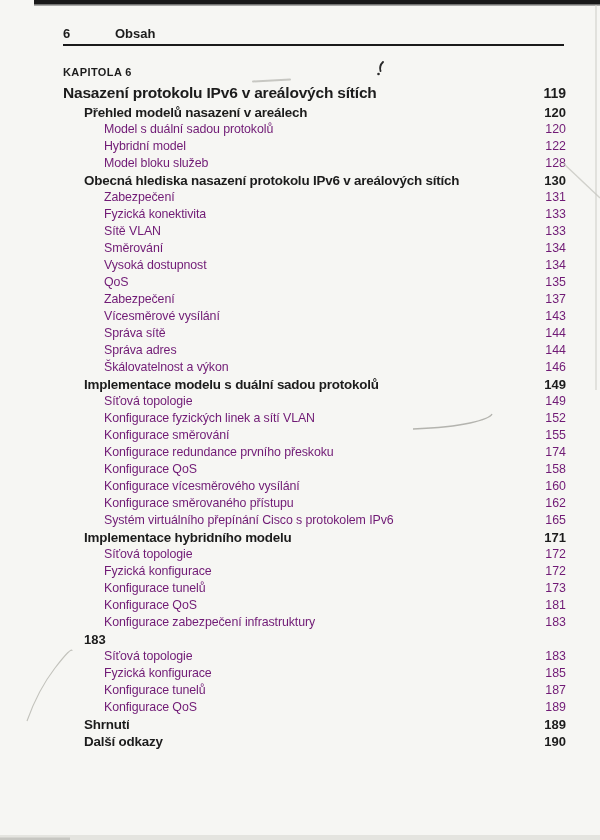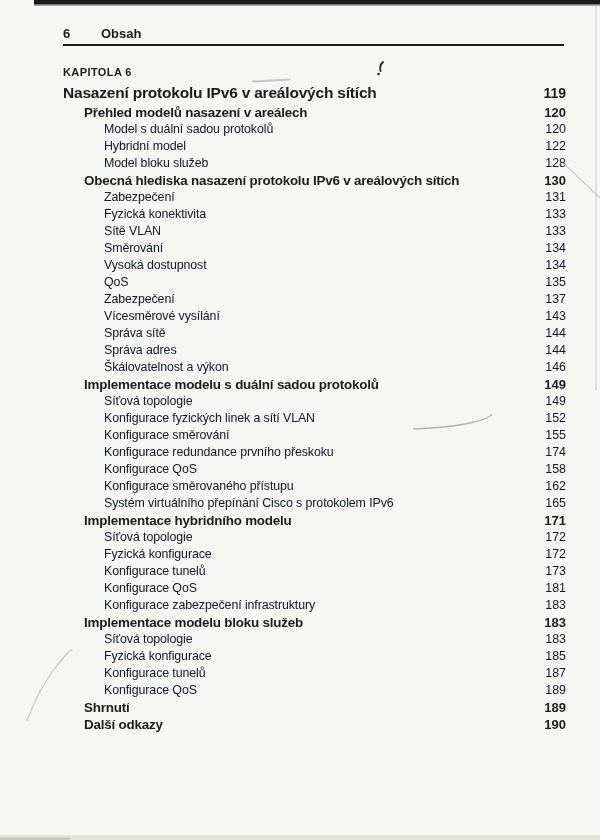--- a/index.html
+++ b/index.html
@@ -7,21 +7,21 @@
     width: 600px; height: 840px;
     background: #f6f6f3;
     font-family: "Liberation Sans", sans-serif;
     color: #1c1c1c;
     position: relative;
     overflow: hidden;
   }
 
   
   .hdr-num   { position: absolute; left: 63px;  top: 26px; font-size: 13px; font-weight: bold; }
-  .hdr-title { position: absolute; left: 101px; top: 26px; font-size: 13px; font-weight: bold; }
+  .hdr-title { position: absolute; left: 115px; top: 26px; font-size: 13px; font-weight: bold; }
   .hdr-rule  { position: absolute; left: 63px;  top: 44px; width: 501px; height: 2px; background: #1a1a1a; }
 
   
   .toc { position: absolute; left: 63px; top: 64px; width: 503px; }
 
   .kapitola {
     height: 17px; line-height: 17px;
     font-size: 11px; font-weight: bold; letter-spacing: 0.4px;
   }
 
@@ -42,21 +42,21 @@
     font-size: 13.4px; font-weight: bold; letter-spacing: -0.2px;
     padding-left: 21px;
     gap: 34px;
   }
   .toc-row.section .pg { font-size: 13px; letter-spacing: 0; }
 
   .toc-row.sub {
     height: 17px; line-height: 17px;
     font-size: 12.4px; font-weight: normal; letter-spacing: -0.1px;
     padding-left: 41px;
-    color: #0f172a;
+    color: #701a75;
   }
   .toc-row.sub .pg { font-size: 12.4px; letter-spacing: 0; }
 
   
   .artifacts {
     position: absolute; left: 0; top: 0; width: 600px; height: 840px;
     pointer-events: none;
   }
 </style>
 </head>
@@ -155,20 +155,24 @@
       </div>
       <div class="toc-row sub">
         <span class="lbl">Konfigurace redundance prvního přeskoku</span>
         <span class="pg">174</span>
       </div>
       <div class="toc-row sub">
         <span class="lbl">Konfigurace QoS</span>
         <span class="pg">158</span>
       </div>
       <div class="toc-row sub">
+        <span class="lbl">Konfigurace vícesměrového vysílání</span>
+        <span class="pg">160</span>
+      </div>
+      <div class="toc-row sub">
         <span class="lbl">Konfigurace směrovaného přístupu</span>
         <span class="pg">162</span>
       </div>
       <div class="toc-row sub">
         <span class="lbl">Systém virtuálního přepínání Cisco s protokolem IPv6</span>
         <span class="pg">165</span>
       </div>
       <div class="toc-row section">
         <span class="lbl">Implementace hybridního modelu</span>
         <span class="pg">171</span>
@@ -187,21 +191,20 @@
       </div>
       <div class="toc-row sub">
         <span class="lbl">Konfigurace QoS</span>
         <span class="pg">181</span>
       </div>
       <div class="toc-row sub">
         <span class="lbl">Konfigurace zabezpečení infrastruktury</span>
         <span class="pg">183</span>
       </div>
       <div class="toc-row section">
-        <span class="lbl">Implementace modelu bloku služeb</span>
         <span class="pg">183</span>
       </div>
       <div class="toc-row sub">
         <span class="lbl">Síťová topologie</span>
         <span class="pg">183</span>
       </div>
       <div class="toc-row sub">
         <span class="lbl">Fyzická konfigurace</span>
         <span class="pg">185</span>
       </div>

